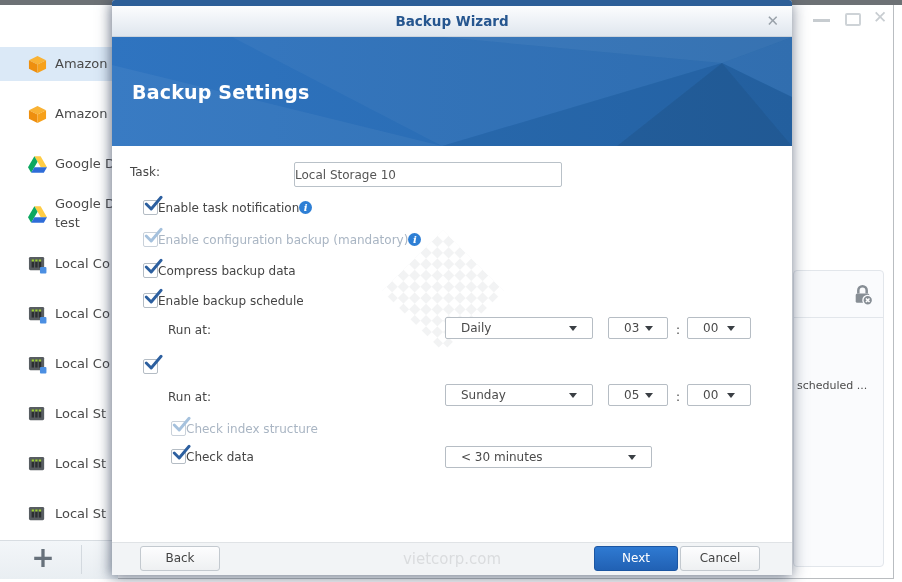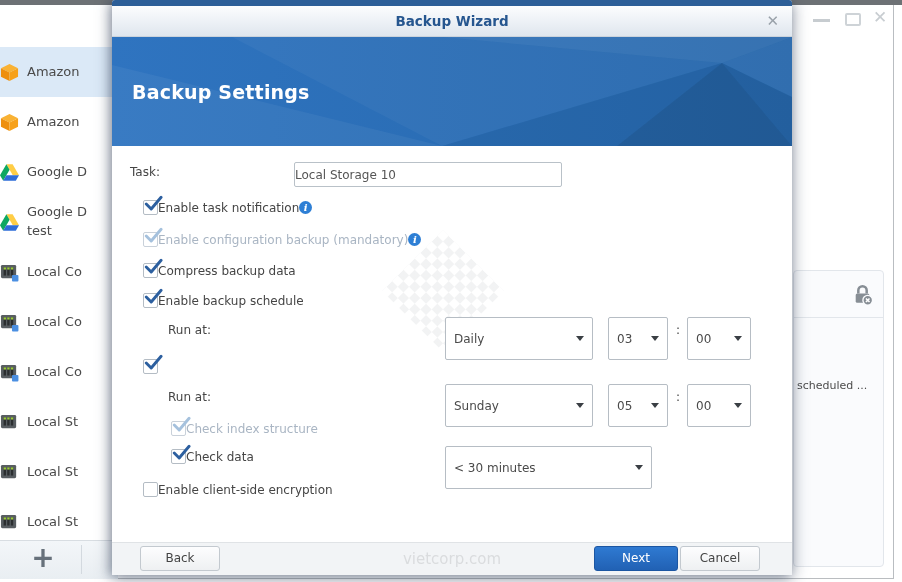--- a/index.html
+++ b/index.html
@@ -12,22 +12,22 @@
   .win{position:absolute;left:0;top:5px;width:894px;height:574px;background:#fff;
        border-right:1px solid #b9bdc1;border-bottom:1px solid #babdc0;}
 
   .app-logo{position:absolute;left:20px;top:3px;width:26px;height:26px;}
 
   .wc-min{position:absolute;left:813px;top:14px;width:17px;height:3px;background:#c7ccd0;cursor:pointer;}
   .wc-max{position:absolute;left:845px;top:8px;width:16px;height:13px;border:2px solid #ced3d7;border-radius:2px;cursor:pointer;}
   .wc-close{position:absolute;left:873px;top:2px;font-size:17px;color:#c8cdd1;font-weight:bold;cursor:pointer;line-height:20px;}
 
   .sidebar{position:absolute;left:0;top:0;width:118px;height:535px;background:#fff;overflow:hidden;}
-  .sb-item{position:absolute;left:0;width:118px;height:50px;display:flex;align-items:center;
-           gap:8px;font-size:13px;color:#4a4a4a;cursor:pointer;}
+  .sb-item{position:absolute;left:0;width:118px;height:34px;display:flex;align-items:center;
+           padding-left:28px;gap:8px;font-size:13px;color:#4a4a4a;cursor:pointer;}
   .sb-item.sel{background:#dbe9f7;}
   .sb-ic{width:19px;height:19px;flex:none;display:inline-flex;}
   .sb-ic svg{width:19px;height:19px;}
   .sb-lbl{display:flex;flex-direction:column;line-height:1.45;white-space:nowrap;}
 
   .sb-footer{position:absolute;left:0;top:535px;width:118px;height:39px;
              background:linear-gradient(#f3f6f9,#e9eef2);border-top:1px solid #d8dde2;}
   .add-btn{position:absolute;left:20px;top:1px;width:46px;height:34px;font-size:28px;color:#67717b;
            text-align:center;line-height:32px;font-weight:bold;cursor:pointer;}
   .sb-foot-divider{position:absolute;left:81px;top:4px;width:1px;height:29px;background:#d3d9df;}
@@ -62,22 +62,22 @@
   .cb{position:relative;width:15px;height:15px;background:#fff;border:1px solid #b4bcc4;border-radius:2px;flex:none;cursor:pointer;}
   .tick{position:absolute;left:-1px;top:-6px;width:20px;height:18px;}
   .tick path{fill:none;stroke:#2c5f9f;stroke-width:3.2;stroke-linecap:round;stroke-linejoin:round;}
   .cb-row.dis .lbl{color:#a9b5c3;}
   .cb-row.dis .cb{border-color:#c9d1da;}
   .cb-row.dis .tick path{stroke:#a5c1dd;}
   .lbl{cursor:pointer;}
   .info{width:13px;height:13px;border-radius:50%;background:#2e7fd5;color:#fff;flex:none;
         font:italic bold 10px/13px "DejaVu Serif",serif;text-align:center;cursor:pointer;}
 
-  .dd{position:absolute;height:43px;border:1px solid #b6bdc4;border-radius:2px;background:#fff;
-      display:flex;align-items:center;justify-content:space-between;padding:0 8px;cursor:pointer;color:#4a4a4a;}
+  .dd{position:absolute;height:22px;border:1px solid #b6bdc4;border-radius:2px;background:#fff;
+      display:flex;align-items:center;justify-content:space-between;padding:0 15px;cursor:pointer;color:#4a4a4a;}
   .dd-arrow{width:0;height:0;border-left:4px solid transparent;border-right:4px solid transparent;
             border-top:5px solid #3a3f44;flex:none;margin-left:6px;}
   .colon{position:absolute;height:26px;line-height:26px;color:#454545;}
 
   .watermark-checker{position:absolute;left:288px;top:102px;width:86px;height:86px;transform:rotate(45deg);
       background:conic-gradient(rgba(90,100,110,.08) 0 90deg, transparent 90deg 180deg,
                  rgba(90,100,110,.08) 180deg 270deg, transparent 270deg 360deg);
       background-size:16px 16px;pointer-events:none;}
 
   .dlg-footer{height:33px;background:#f2f4f6;border-top:1px solid #e0e3e6;position:relative;}
@@ -406,24 +406,20 @@
               <path d="M3.5 10 L9 15.5 L20 2.5"></path>
             </svg>
           </span>
         <span class="lbl">Check data</span>
       </div>
       <div class="dd" style="left:333px;top:300px;width:207px">
         <span>&lt; 30 minutes</span>
         <span class="dd-arrow"></span>
       </div>
 
-      <div class="cb-row unchecked" style="left:31px;top:335px">
-        <span class="cb"></span>
-        <span class="lbl">Enable client-side encryption</span>
-      </div>
     </div>
 
     <div class="dlg-footer">
       <div class="dlg-watermark">vietcorp.com</div>
       <div class="btn btn-plain" style="left:28px;width:80px">Back</div>
       <div class="btn btn-primary" style="left:482px;width:84px">Next</div>
       <div class="btn btn-plain" style="left:568px;width:80px">Cancel</div>
     </div>
   </div>
 

